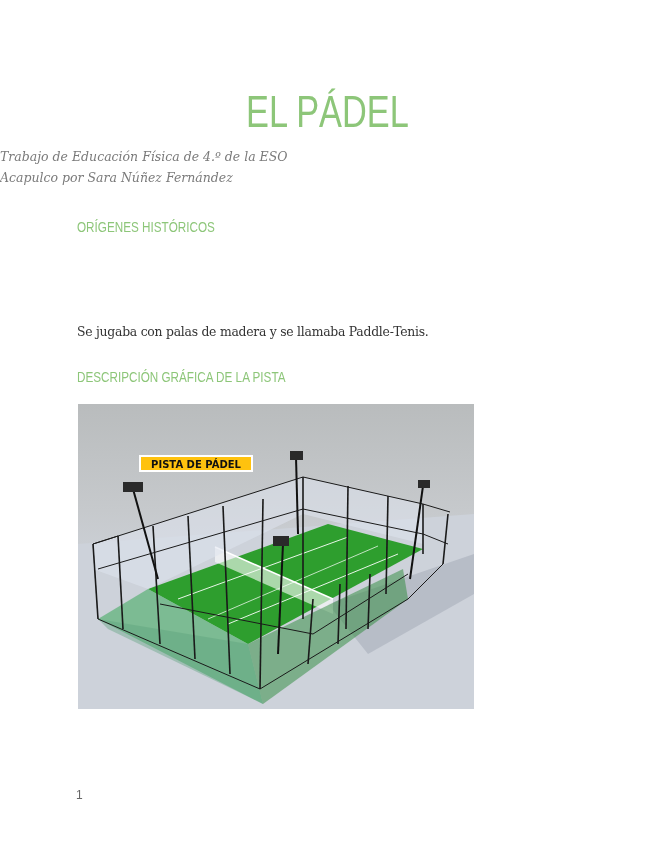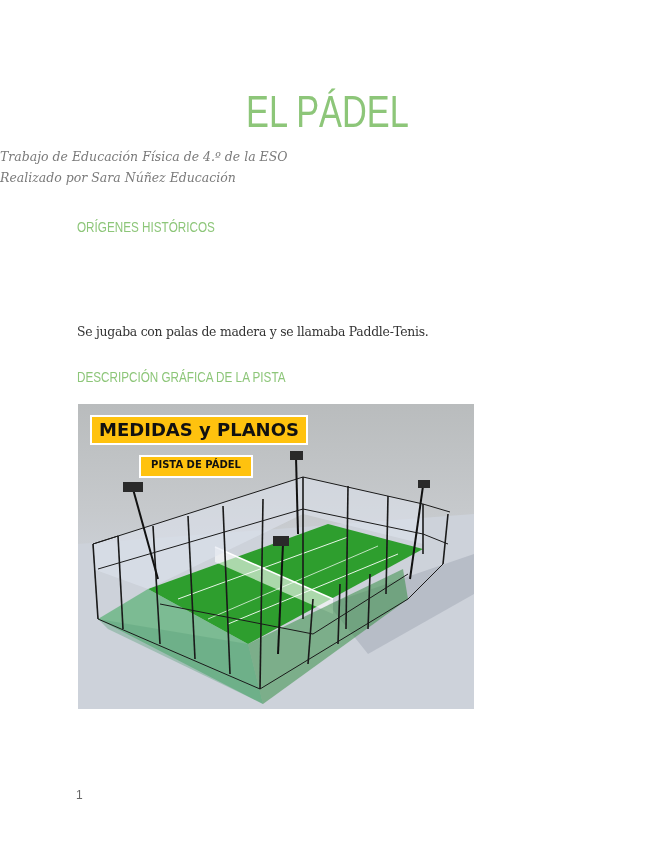--- a/index.html
+++ b/index.html
@@ -34,38 +34,38 @@
     background: linear-gradient(180deg, #b9bcbd 0%, #c6c9cc 35%, #cfd4dc 60%, #cfd3da 100%);
     overflow: hidden;
   }
   .badge-main {
     position: absolute; left: 12px; top: 11px; width: 218px; height: 30px;
     background: #ffc20e; border: 2px solid #fff; box-sizing: border-box;
     font-family: "DejaVu Sans", sans-serif; font-weight: bold; font-size: 18px; color: #111;
     text-align: center; line-height: 26px;
   }
   .badge-sub {
-    position: absolute; left: 61px; top: 51px; width: 114px; height: 23px;
+    position: absolute; left: 61px; top: 51px; width: 114px; height: 17px;
     background: #ffc20e; border: 2px solid #fff; box-sizing: border-box;
     font-family: "DejaVu Sans", sans-serif; font-weight: bold; font-size: 10px; color: #111;
     text-align: center; line-height: 16px;
   }
   .court-svg { position: absolute; left: 0; top: 0; }
   .page-number {
     position: absolute; left: 76px; top: 788px; font-family: "Liberation Sans", sans-serif;
     font-size: 12px; color: #666;
   }
 </style>
 </head>
 <body>
 
 <div class="page">
   <div class="title">EL PÁDEL</div>
   <div class="subtitle sub1">Trabajo  de Educación Física de 4.º de la ESO</div>
-  <div class="subtitle sub2">Realizado por Sara Núñez Educación</div>
+  <div class="subtitle sub2">Acapulco por Sara Núñez Fernández</div>
 
   <div class="heading h1">ORÍGENES HISTÓRICOS</div>
   <div class="para p2">Se jugaba con palas de madera y se llamaba Paddle-Tenis.</div>
 
   <div class="heading h2">DESCRIPCIÓN GRÁFICA DE LA PISTA</div>
 
   <div class="figure">
     <svg class="court-svg" width="396" height="305" viewBox="0 0 396 305">
 
       <polygon points="0,140 396,110 396,305 0,305" fill="#cdd2da"></polygon>
@@ -118,18 +118,17 @@
         <line x1="345" y1="82" x2="332" y2="175"></line>
         <line x1="205" y1="140" x2="200" y2="250"></line>
       </g>
       <g fill="#2a2a2a">
         <rect x="45" y="78" width="20" height="10"></rect>
         <rect x="212" y="47" width="13" height="9"></rect>
         <rect x="340" y="76" width="12" height="8"></rect>
         <rect x="195" y="132" width="16" height="10"></rect>
       </g>
     </svg>
-    <div class="badge-main">MEDIDAS y PLANOS</div>
     <div class="badge-sub">PISTA DE PÁDEL</div>
   </div>
 
   <div class="page-number">1</div>
 </div>
 
 </body></html>

